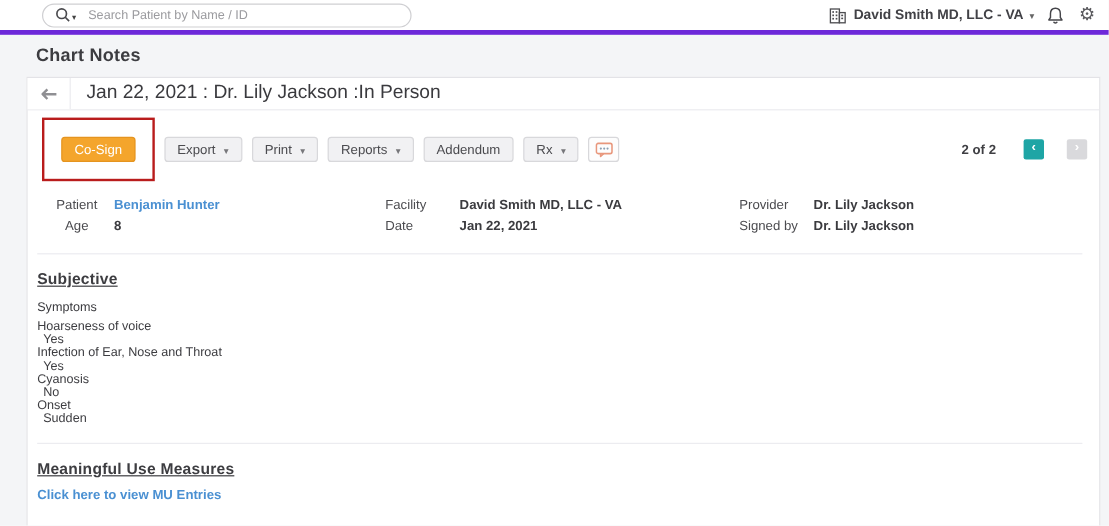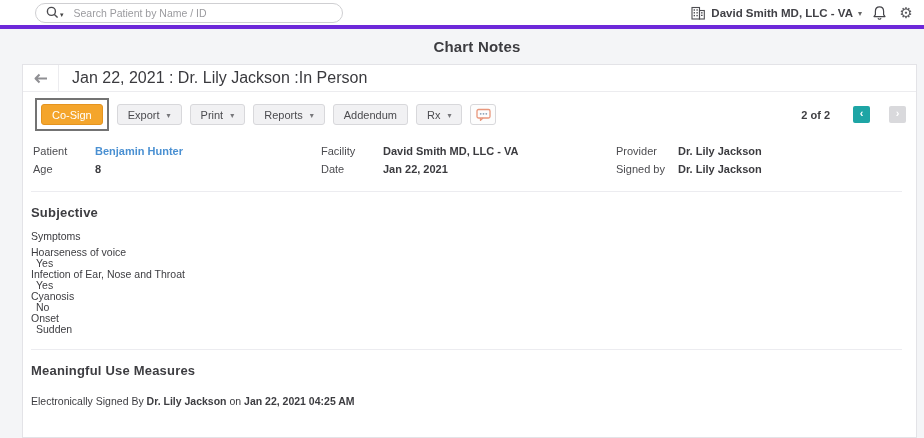--- a/index.html
+++ b/index.html
@@ -19,64 +19,64 @@
   .search-input::placeholder { color:#9b9b9f; }
   .topbar-right { margin-left:auto; display:flex; align-items:center; padding-right:8px; gap:7px; }
   .practice { display:flex; align-items:center; gap:5px; cursor:pointer; }
   .practice-name { font-size:11.5px; font-weight:700; color:#414146; }
   .practice-caret { font-size:8px; color:#666; margin-top:1px; }
   .icon-btn { width:20px; height:20px; display:flex; align-items:center; justify-content:center; cursor:pointer; }
   .gear-glyph { font-size:15px; color:#5a5a5e; line-height:1; }
 
   
   .band { padding:9px 0 9px 30px; }
-  .band h1 { font-size:15px; font-weight:700; color:#3c3c40; letter-spacing:.2px;text-align:center; }
+  .band h1 { font-size:15px; font-weight:700; color:#3c3c40; letter-spacing:.2px; }
 
   
   .card { flex:1; background:#fff; border:1px solid #e3e3e7; margin:0 7px 0 22px;
     display:flex; flex-direction:column; }
   .card-header { height:27px; flex:0 0 27px; display:flex; align-items:center;
     border-bottom:1px solid #ececef; }
   .back-btn { width:36px; height:100%; display:flex; align-items:center; justify-content:center;
     border-right:1px solid #ececef; cursor:pointer; background:#fff; border-top:none; border-bottom:none; border-left:none; }
   .note-title { padding-left:13px; font-size:16px; color:#3a3a3e; font-weight:400; }
 
   
   .toolbar { display:flex; align-items:center; padding:6px 10px 6px 12px; gap:8px; }
-  .highlight-box { border:2px solid #737373; padding:4px; display:inline-flex; }
+  .highlight-box { border:2px solid #b91c1c; padding:14px; display:inline-flex; }
   .btn { font-family:"Liberation Sans", sans-serif; font-size:11px; height:21px;
     display:inline-flex; align-items:center; gap:7px; padding:0 10px;
     background:#f1f1f3; border:1px solid #d8d8db; border-radius:3px; color:#4b4b4f; cursor:pointer; }
   .btn .caret { font-size:8px; color:#77777b; margin-top:1px; }
   .btn-cosign { background:#f4a52c; border:1px solid #e5941f; color:#fff; font-weight:400; }
   .btn-icon { width:26px; justify-content:center; padding:0; background:#fdfdfd; }
   .pager { margin-left:auto; display:flex; align-items:center; gap:19px; }
   .pager-label { font-size:11px; color:#3f3f43; font-weight:700; margin-right:4px; }
   .pg-btn { width:17px; height:17px; border:none; border-radius:2px; color:#fff;
     font-size:11px; font-weight:700; line-height:15px; text-align:center; cursor:pointer;
     display:flex; align-items:center; justify-content:center; padding-bottom:2px; }
   .pg-prev { background:#1ea5a5; }
   .pg-next { background:#d9d9dc; }
 
   
   .info { display:flex; padding:8px 10px 16px 10px; }
   .info-col { display:flex; flex-direction:column; gap:6px; }
-  .info-col.c1 { width:288px; }
+  .info-col.c1 { width:288px;text-align:center; }
   .info-col.c2 { width:295px; }
   .info-row { display:flex; font-size:11px; }
   .info-label { width:62px; color:#4c4c50; flex:0 0 62px; }
   .info-value { font-weight:700; color:#3b3b3f; }
   .link { color:#4a90d2; text-decoration:none; cursor:pointer; }
 
   .divider { border:none; border-top:1px solid #ececf0; margin:0 14px 0 8px; }
 
   
   .section { padding:13px 14px 14px 8px; }
   .section-heading { font-size:13px; font-weight:700; color:#3d3d41;
-    letter-spacing:.2px; }
+    text-decoration:underline; letter-spacing:.2px; }
   .symptoms-heading { font-size:10.5px; font-weight:400; margin:10px 0 5px; color:#3a3a3e; }
   .qa-line { font-size:10.5px; line-height:11px; color:#3d3d41; }
   .qa-answer { padding-left:5px; }
   .mu-link { display:inline-block; margin-top:9px; font-size:11px; font-weight:700; }
   .signature { padding:17px 8px 10px; font-size:10.5px; color:#3d3d41; }
   .signature b { font-weight:700; }
   svg { display:block; }
 </style>
 </head>
 <body>
@@ -234,20 +234,21 @@
       <div class="qa-line">Cyanosis</div>
       <div class="qa-line qa-answer">No</div>
       <div class="qa-line">Onset</div>
       <div class="qa-line qa-answer">Sudden</div>
     </div>
 
     <hr class="divider">
 
     <div class="section" style="padding-bottom:0;">
       <div class="section-heading">Meaningful Use Measures</div>
+      <a class="link mu-link">Click here to view MU Entries</a>
     </div>
 
     <div class="signature">
       <span>Electronically Signed By</span>
       <b>Dr. Lily Jackson</b>
       <span>on</span>
       <b>Jan 22, 2021 04:25 AM</b>
     </div>
 
   </div>

